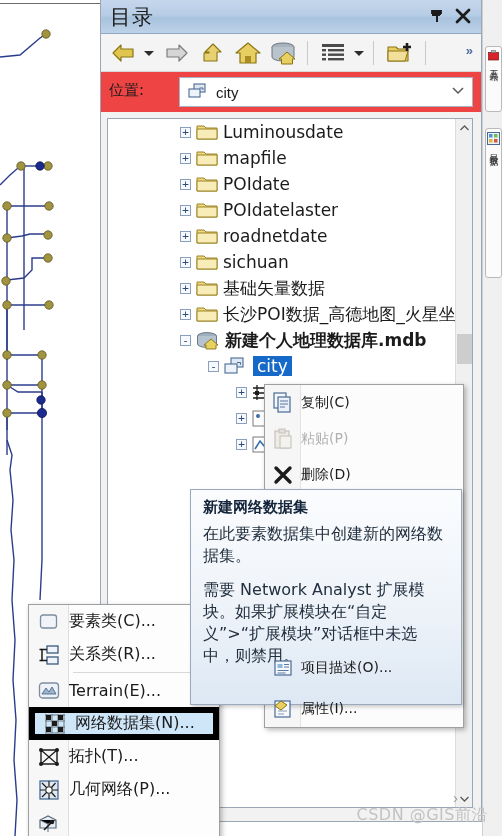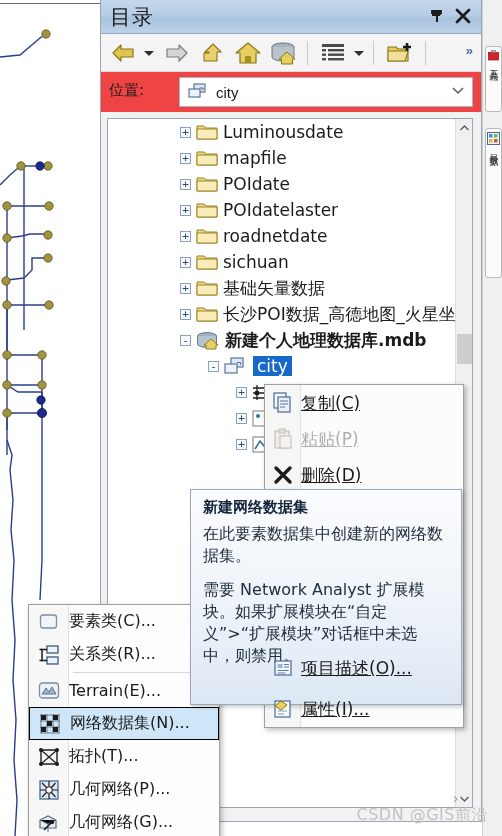--- a/index.html
+++ b/index.html
@@ -94,33 +94,33 @@
 
   
   #context-menu {
     position:absolute; left:264px; top:384px; width:200px;
     background:#fcfcfc; border:1px solid #a0a0a0;
     box-shadow:2px 2px 5px rgba(0,0,0,0.28);
   }
   #context-menu .gutter { position:absolute; left:0; top:0; width:36px; bottom:0; background:#f6f6f6; border-right:1px solid #e3e3e3; }
   .cm-item { position:relative; height:36px; display:flex; align-items:center; cursor:pointer; }
   .cm-icon { width:36px; flex:none; display:flex; align-items:center; justify-content:center; z-index:2; }
-  .cm-label { font-size:17px; color:#1b1b1b; z-index:2; font-family:"DejaVu Sans","Liberation Sans",sans-serif;text-decoration:underline; }
+  .cm-label { font-size:14px; color:#1b1b1b; z-index:2; font-family:"DejaVu Sans","Liberation Sans",sans-serif; }
   .cm-label.disabled { color:#b0b0b0; }
   .cm-sep { height:1px; background:#dcdcdc; margin:2px 6px 2px 40px; }
 
   
   #sub-menu {
     position:absolute; left:28px; top:604px; width:192px;
     background:#fdfdfd; border:1px solid #9f9f9f;
     box-shadow:2px 2px 5px rgba(0,0,0,0.28);
   }
   #sub-menu .gutter { position:absolute; left:0; top:0; width:40px; bottom:0; background:#f7f7f7; border-right:1px solid #e0e0e0; }
   .sm-item { position:relative; height:33px; display:flex; align-items:center; cursor:pointer; }
-  .sm-item.highlight { background:#cfe6f9; border:1px solid #000000;text-align:right; }
+  .sm-item.highlight { background:#cfe6f9; border:6px solid #000000;text-align:right; }
   .sm-icon { width:40px; flex:none; display:flex; align-items:center; justify-content:center; z-index:2; }
   .sm-label { font-size:16px; color:#1b1b1b; z-index:2; font-family:"DejaVu Sans","Liberation Sans",sans-serif; }
   .sm-sep { height:1px; background:#d8d8d8; margin:1px 6px 1px 44px; }
 
   
   #tooltip {
     position:absolute; left:190px; top:489px; width:272px; height:216px;
     background: linear-gradient(to bottom,#fbfcfe 0%,#eef3f9 55%,#dde8f4 100%);
     border:1px solid #9aa9bb;
     box-shadow:2px 2px 4px rgba(0,0,0,0.2);
@@ -669,21 +669,20 @@
 
     <div class="sm-item">
       <span class="sm-icon">
         <svg width="24" height="20" viewBox="0 0 24 20">
           <path d="M3 15 L3 7 L11 3 L19 7 L19 15 Z" fill="#e7edf3" stroke="#5a6a7a" stroke-width="1.2"></path>
           <path d="M3 7 L11 11 L19 7 M11 11 V19" stroke="#5a6a7a" stroke-width="1"></path>
           <path d="M7 17 L15 9" stroke="#1b1b1b" stroke-width="1.6"></path>
           <circle cx="15" cy="9" r="2.2" fill="#1b1b1b"></circle>
         </svg>
       </span>
-      <span class="sm-label">几何网络(G)...</span>
     </div>
   </div>
 
   <div id="tooltip">
     <div id="tooltip-title">新建网络数据集</div>
     <p class="tt-para">在此要素数据集中创建新的网络数据集。</p>
     <p class="tt-para">需要 Network Analyst 扩展模块。如果扩展模块在“自定义”&gt;“扩展模块”对话框中未选中，则禁用。</p>
   </div>
 
   <div id="watermark-chevron">›</div>

